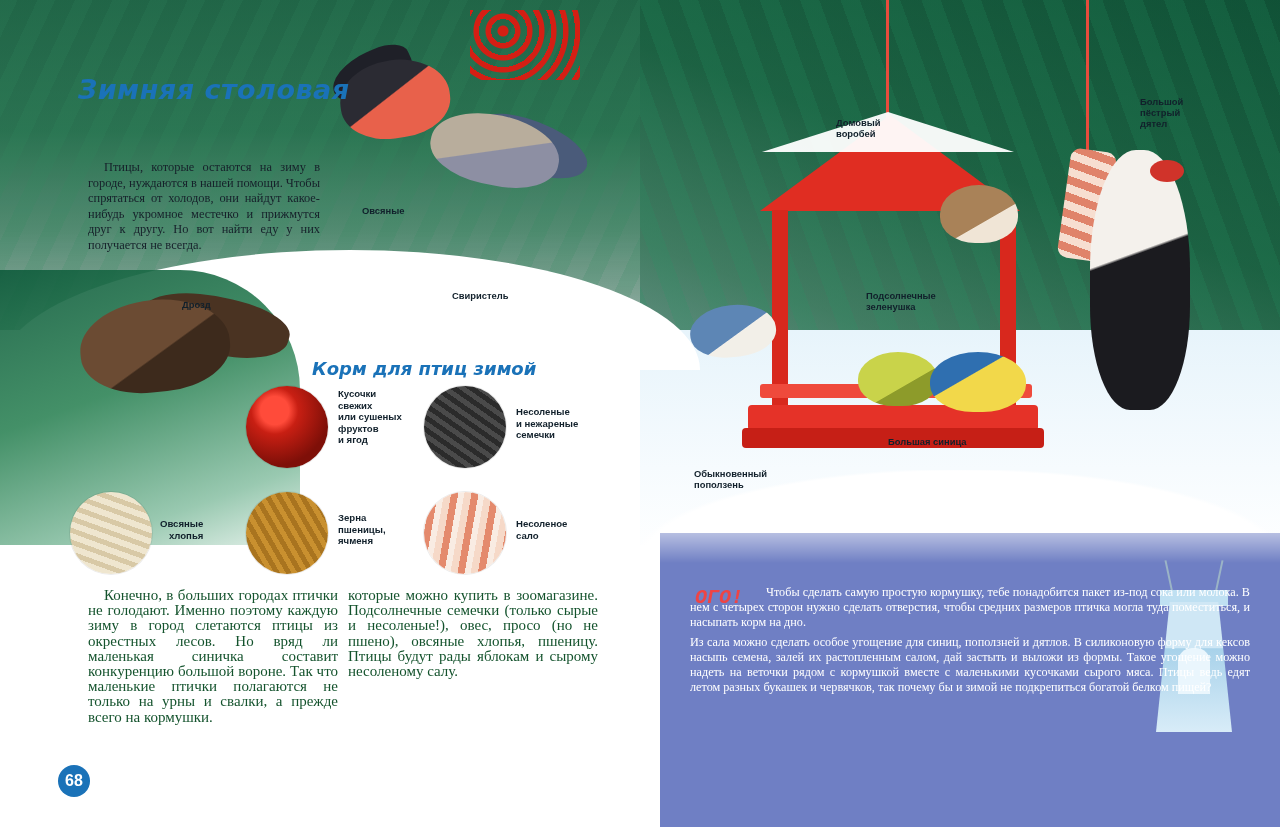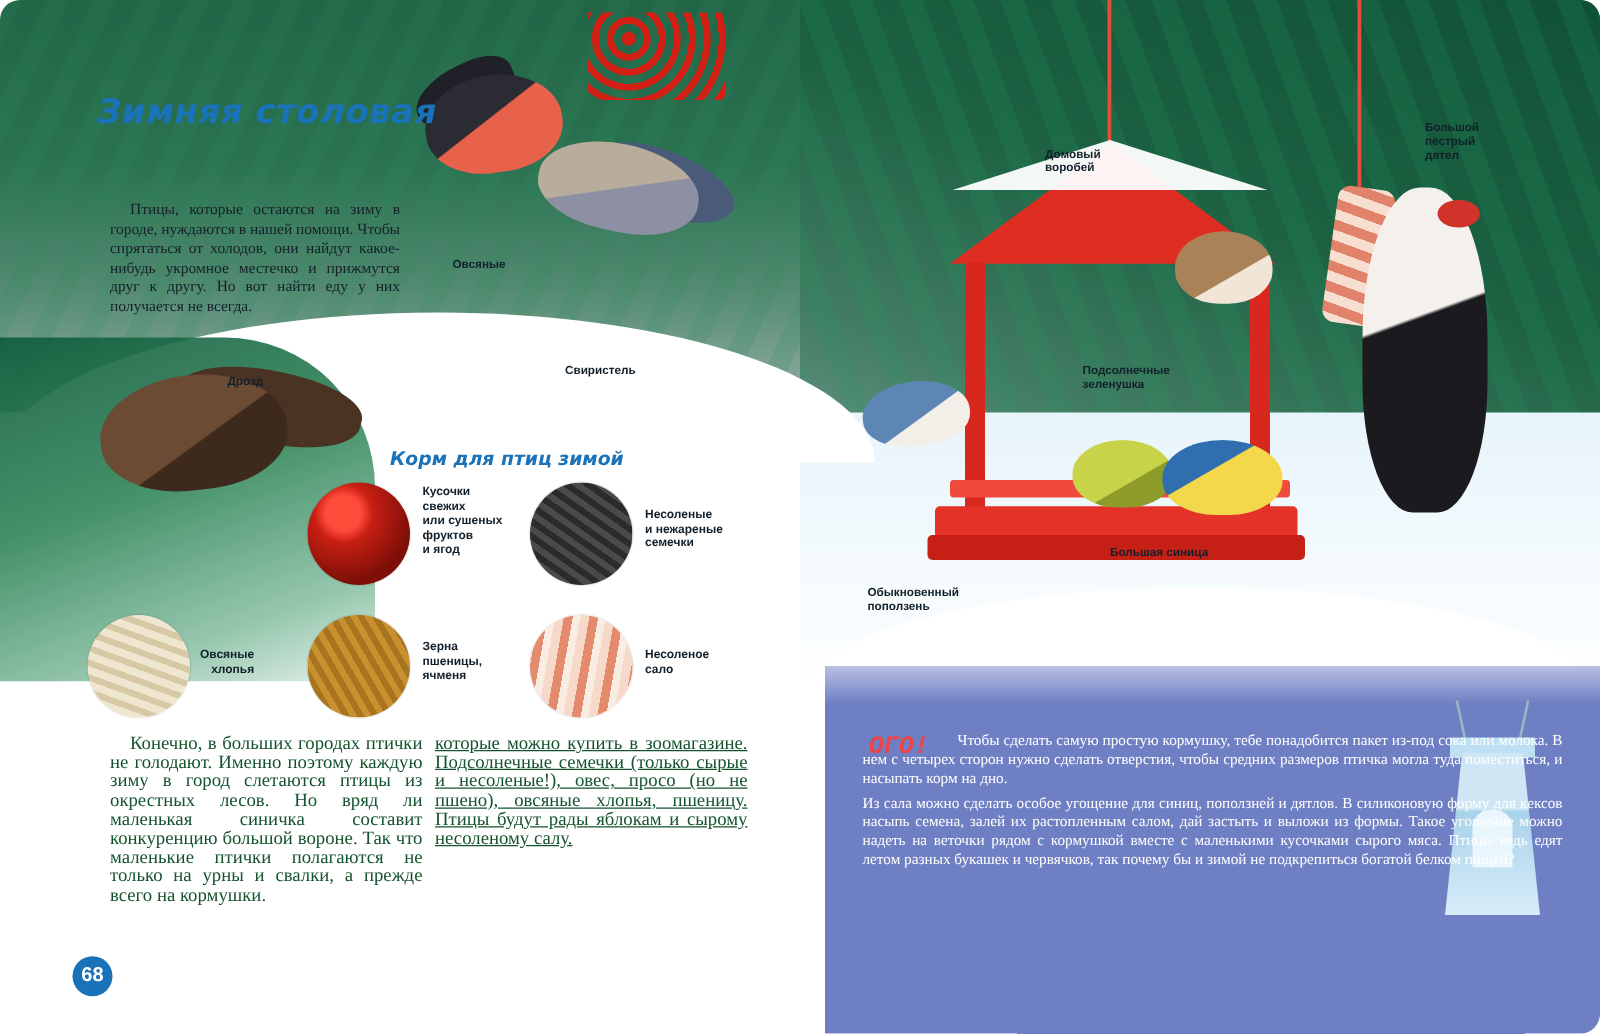--- a/index.html
+++ b/index.html
@@ -3,21 +3,21 @@
 <meta charset="utf-8">
 <title>Зимняя столовая</title>
 <style>
   html,body{margin:0;padding:0;}
   body{
     width:1280px;height:827px;overflow:hidden;
     font-family:"Liberation Sans", sans-serif;
     background:#ffffff;
     position:relative;
   }
-  .page{position:absolute;inset:0;width:1280px;height:827px;overflow:hidden;background:#fff;border-radius:16px;}
+  .page{position:absolute;inset:0;width:1280px;height:827px;overflow:hidden;background:#fff;}
   .bg-spruce{
     position:absolute;left:0;top:0;width:1280px;height:330px;
     background:
       repeating-linear-gradient(115deg, rgba(20,90,60,.55) 0 16px, rgba(12,70,48,.45) 16px 34px),
       linear-gradient(180deg,#1d7049 0%, #2f8a5c 40%, #7cb89a 70%, rgba(255,255,255,0) 100%);
     opacity:.95;
   }
   .bg-spruce-right{
     position:absolute;left:640px;top:0;width:640px;height:560px;
     background:
@@ -79,21 +79,21 @@
   .lbl{
     position:absolute;
     font-family:"Liberation Sans", sans-serif;
     font-weight:bold;font-size:9.4px;line-height:11px;color:#11202b;
   }
 
   
   .feed-title{
     position:absolute;left:312px;top:358px;
     font-family:"DejaVu Sans", sans-serif;
-    font-style:italic;font-weight:bold;font-size:15px;color:#1a72b8;
+    font-style:italic;font-weight:bold;font-size:18px;color:#1a72b8;
   }
   .circle{
     position:absolute;width:82px;height:82px;border-radius:50%;
     box-shadow:0 0 0 1px rgba(0,0,0,.08);
     overflow:hidden;
   }
   .c-berries{background:radial-gradient(circle at 35% 30%, #ff4b3a 0 18%, #c81f13 30%, #7e0f08 70%),
               repeating-radial-gradient(circle at 60% 65%, #e02a18 0 6px, #8c130a 7px 12px);}
   .c-seeds{background:
       repeating-linear-gradient(35deg,#2b2b2b 0 5px,#4a4a4a 5px 10px),
@@ -283,21 +283,21 @@
 
   <div class="circle c-lard" style="left:424px;top:492px;"></div>
   <div class="feed-cap" style="left:516px;top:518px;white-space:pre;">Несоленое
 сало</div>
 
   <div class="col" style="left:88px;top:588px;width:250px;">
     <p>Конечно, в больших городах птички не голодают. Именно поэтому каждую зиму в город слетаются птицы из окрестных лесов. Но вряд ли маленькая синичка составит конкуренцию большой вороне. Так что маленькие птички полагаются не только на урны и свалки, а прежде всего на кормушки.</p>
   </div>
 
   <div class="col" style="left:348px;top:588px;width:250px;">
-    <p style="text-indent:0;text-decoration:underline;">которые можно купить в зоомагазине. Подсолнечные семечки (только сырые и несоленые!), овес, просо (но не пшено), овсяные хлопья, пшеницу. Птицы будут рады яблокам и сырому несоленому салу.</p>
+    <p style="text-indent:0;">которые можно купить в зоомагазине. Подсолнечные семечки (только сырые и несоленые!), овес, просо (но не пшено), овсяные хлопья, пшеницу. Птицы будут рады яблокам и сырому несоленому салу.</p>
   </div>
 
   <div class="ogo">ОГО!</div>
   <div class="ogo-text">
     <p class="first">Чтобы сделать самую простую кормушку, тебе понадобится пакет из-под сока или молока. В нем с четырех сторон нужно сделать отверстия, чтобы средних размеров птичка могла туда поместиться, и насыпать корм на дно.</p>
     <p>Из сала можно сделать особое угощение для синиц, поползней и дятлов. В силиконовую форму для кексов насыпь семена, залей их растопленным салом, дай застыть и выложи из формы. Такое угощение можно надеть на веточки рядом с кормушкой вместе с маленькими кусочками сырого мяса. Птицы ведь едят летом разных букашек и червячков, так почему бы и зимой не подкрепиться богатой белком пищей?</p>
   </div>
 
   <div class="pagenum">68</div>
 

